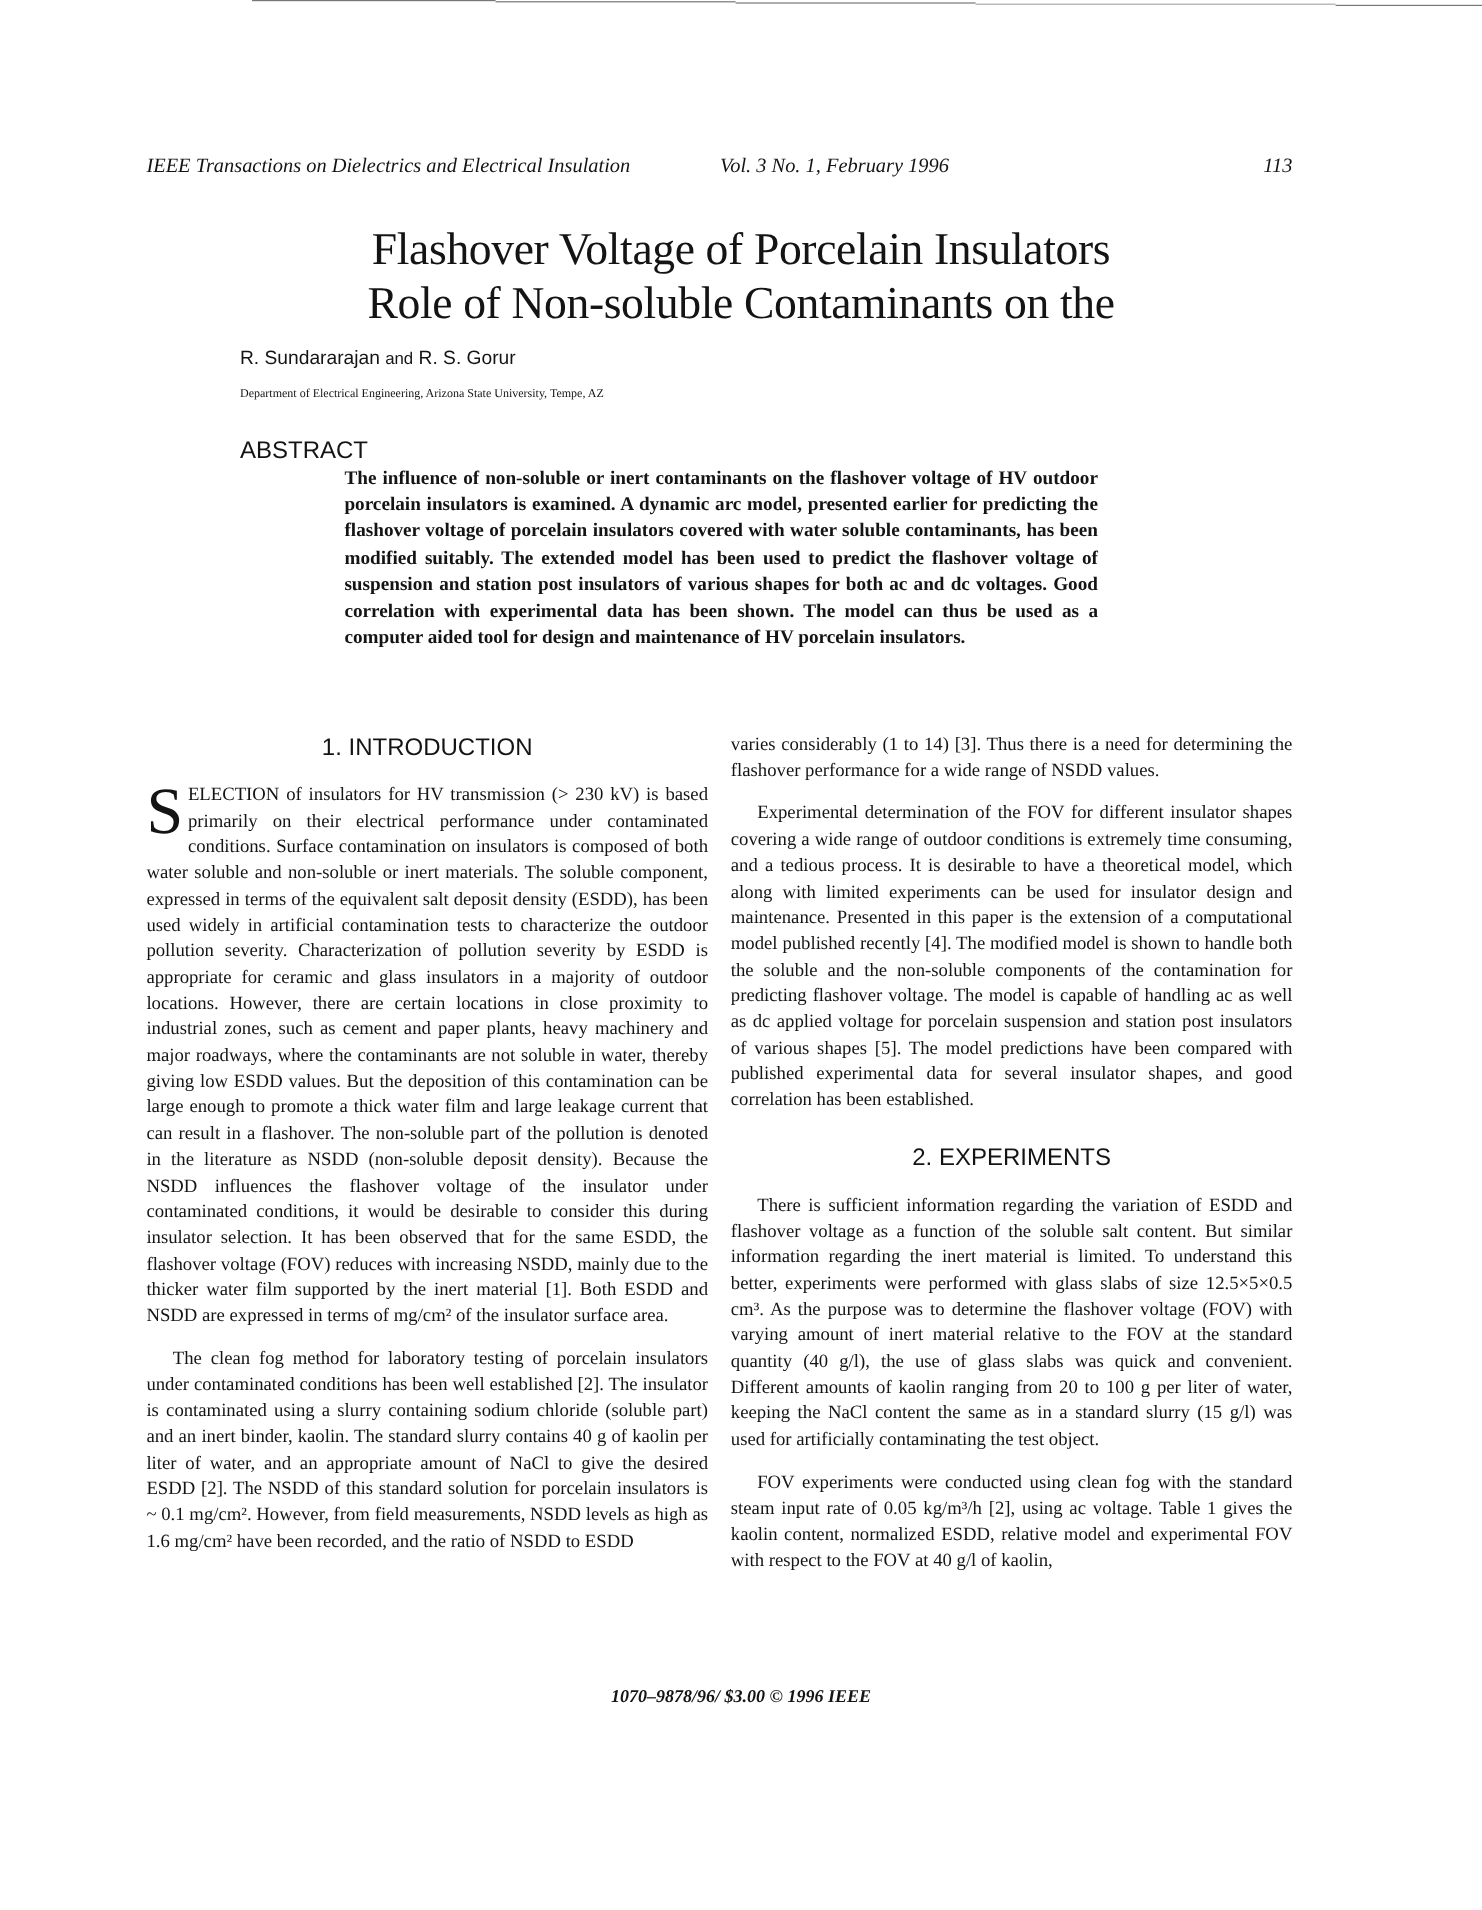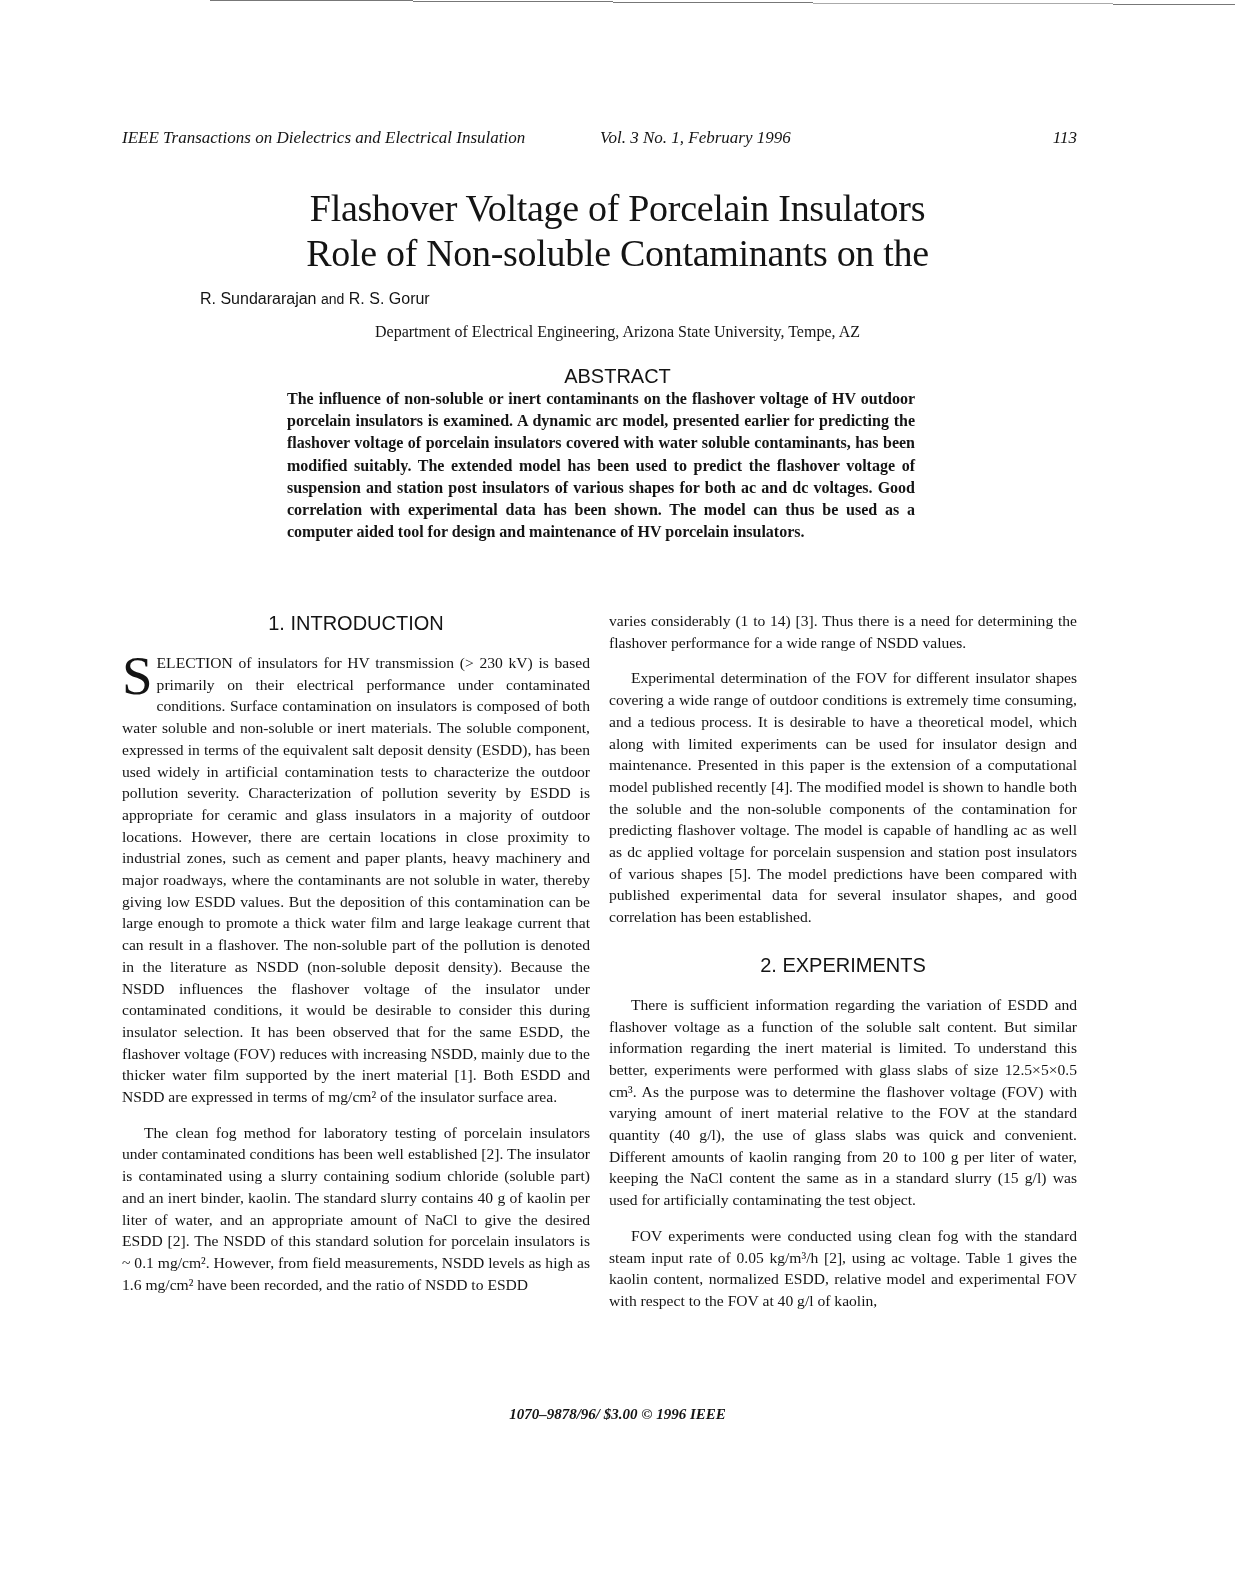--- a/index.html
+++ b/index.html
@@ -6,22 +6,22 @@
   body { width: 1235px; height: 1592px; position: relative; overflow: hidden; color: #141414; font-family: "Liberation Serif", "DejaVu Serif", serif; }
   .topline { position: absolute; top: 0; left: 210px; width: 1025px; height: 3px; }
   .topline span { position: absolute; height: 1px; background: #777; }
   .running-head { position: absolute; top: 128px; left: 122px; width: 955px; height: 24px; font-style: italic; font-size: 17px; }
   .running-head .journal { position: absolute; left: 0; top: 0; }
   .running-head .vol { position: absolute; left: 478px; top: 0; }
   .running-head .pg { position: absolute; right: 0; top: 0; margin-left: 45px; }
   .title { position: absolute; top: 186px; left: 200px; width: 835px; text-align: center; font-size: 38px; line-height: 45px; letter-spacing: -0.3px; }
   .authors { position: absolute; top: 290px; left: 200px; width: 835px; text-align: left; font-family: "Liberation Sans", sans-serif; font-size: 16px; }
   .authors .and { font-size: 14px; }
-  .affil { position: absolute; top: 323px; left: 200px; width: 835px; text-align: center; font-size: 16px; }
-  .abstract-head { position: absolute; top: 365px; left: 200px; width: 835px; text-align: center; font-family: "Liberation Sans", sans-serif; font-size: 20px; }
+  .affil { position: absolute; top: 323px; left: 200px; width: 835px; text-align: left; font-size: 10px; }
+  .abstract-head { position: absolute; top: 365px; left: 200px; width: 835px; font-family: "Liberation Sans", sans-serif; font-size: 20px; }
   .abstract { position: absolute; top: 388px; left: 287px; width: 628px; font-size: 16px; line-height: 22.2px; font-weight: bold; text-align: justify; }
   .col { position: absolute; top: 610px; width: 468px; font-size: 15.6px; line-height: 21.7px; text-align: justify; }
   .col.left { left: 122px; }
   .col.right { left: 609px; }
   .sec-head { font-family: "Liberation Sans", sans-serif; font-size: 20px; text-align: center; margin: 0 0 16px 0; line-height: 26px; }
   .col p { margin: 0 0 14px 0; }
   .col p.indent { text-indent: 22px; }
   .dropcap { float: left; font-size: 55px; line-height: 44px; margin: 2px 4px 0 0; }
   .sc { font-variant: small-caps; }
   .footer { position: absolute; top: 1406px; left: 200px; width: 835px; text-align: center; font-size: 15px; font-weight: bold; font-style: italic; }

